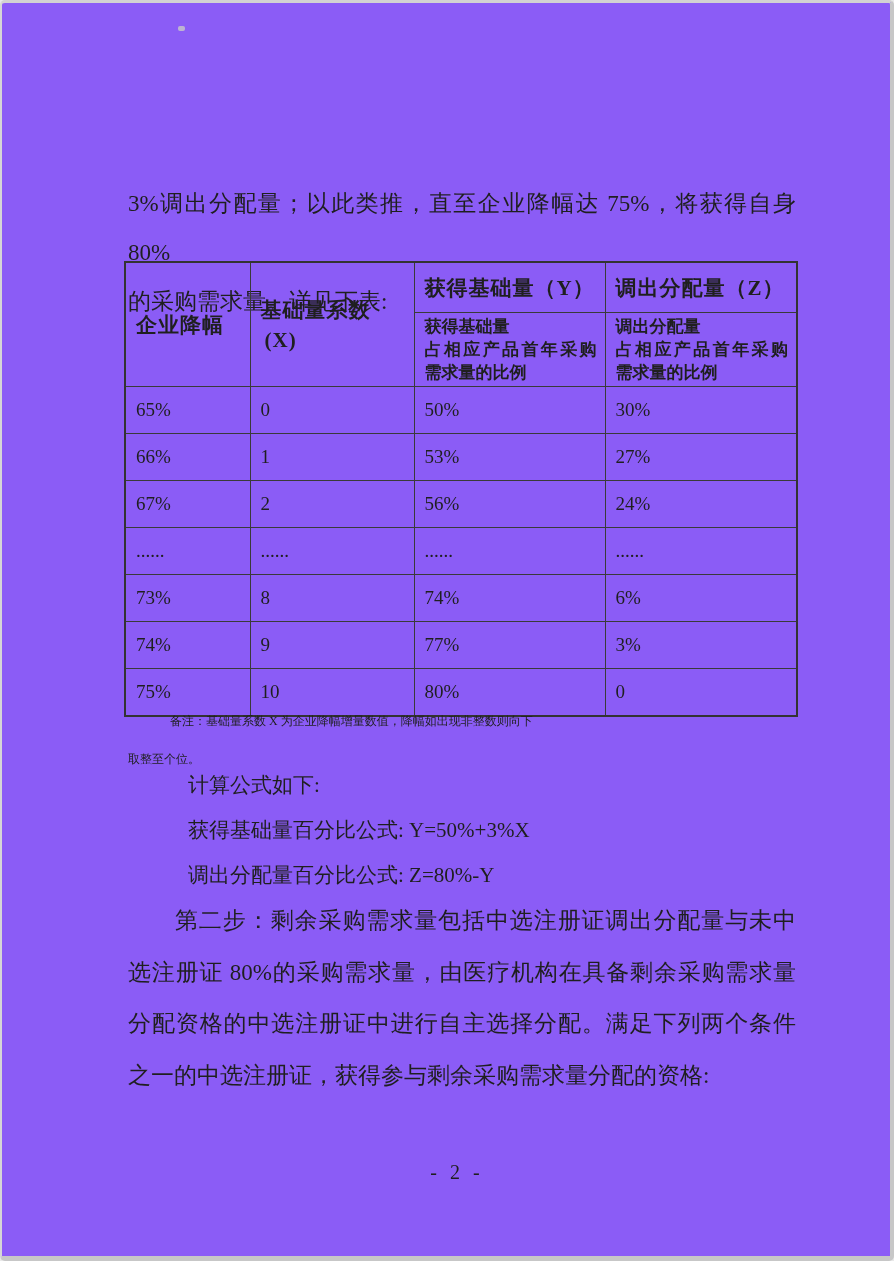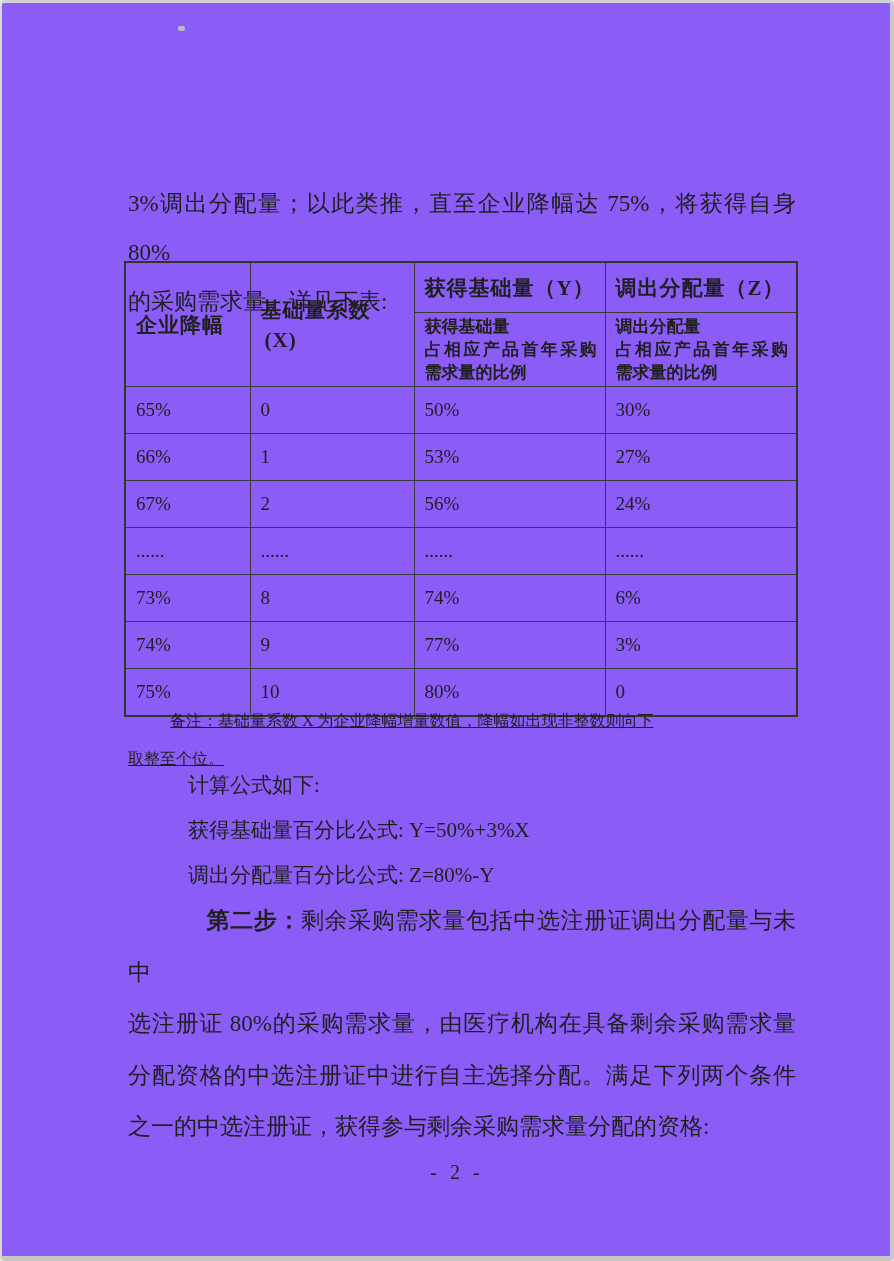--- a/index.html
+++ b/index.html
@@ -74,42 +74,41 @@
     height: 68px;
     padding-top: 4px;
   }
   .sub-line { line-height: 23px; }
   .sub-line.spread { text-align: justify; text-align-last: justify; }
   td.cell { height: 42px; font-size: 19px; margin-left: 11px; }
   .head2-line { line-height: 30px; }
 
   
   .note-line {
-    font-size: 16px;
+    font-size: 12px;
     line-height: 38px;
     white-space: nowrap;
-    text-decoration: underline;
   }
   .indent1 { text-indent: 42px; }
 
   
   .formula-line {
     font-size: 21px;
     line-height: 45px;
     white-space: nowrap;
   }
 
   
   .step-line {
     font-size: 23px;
     line-height: 51.5px;
     white-space: nowrap;
   }
   .step-just { white-space: normal; text-align: justify; text-align-last: justify; }
-  .bold { font-weight: 700; margin-left: 32px; }
+  .bold { font-weight: 400; }
 
   
   .footer {
     left: 0;
     top: 1158px;
     width: 910px;
     text-align: center;
     font-size: 20px;
     letter-spacing: 4px;
   }

